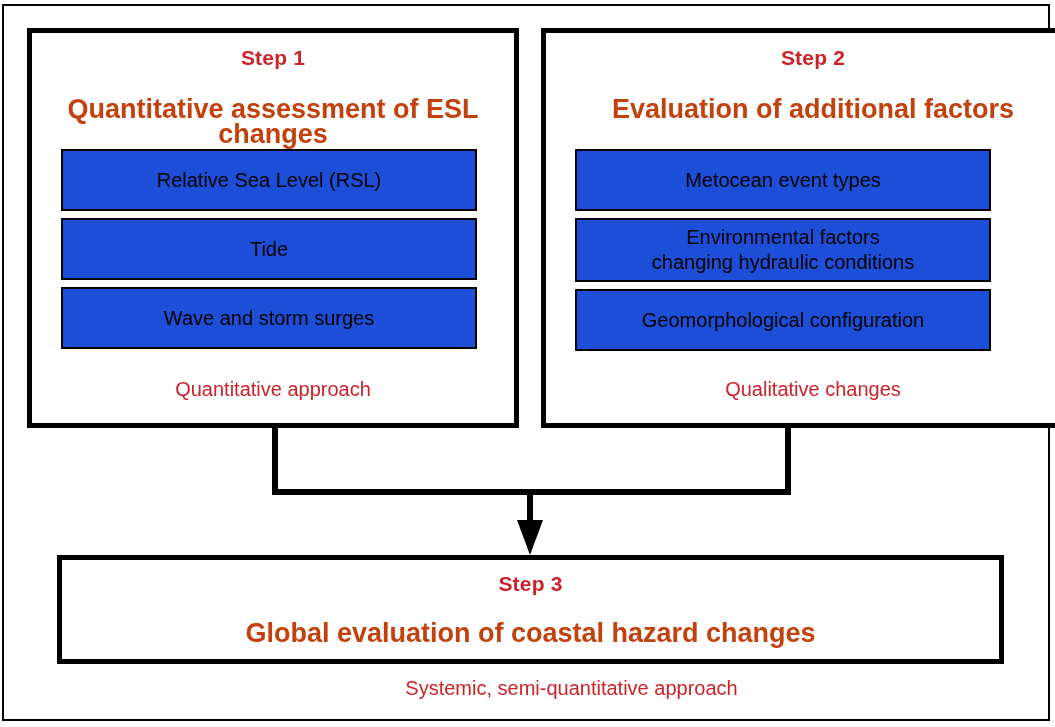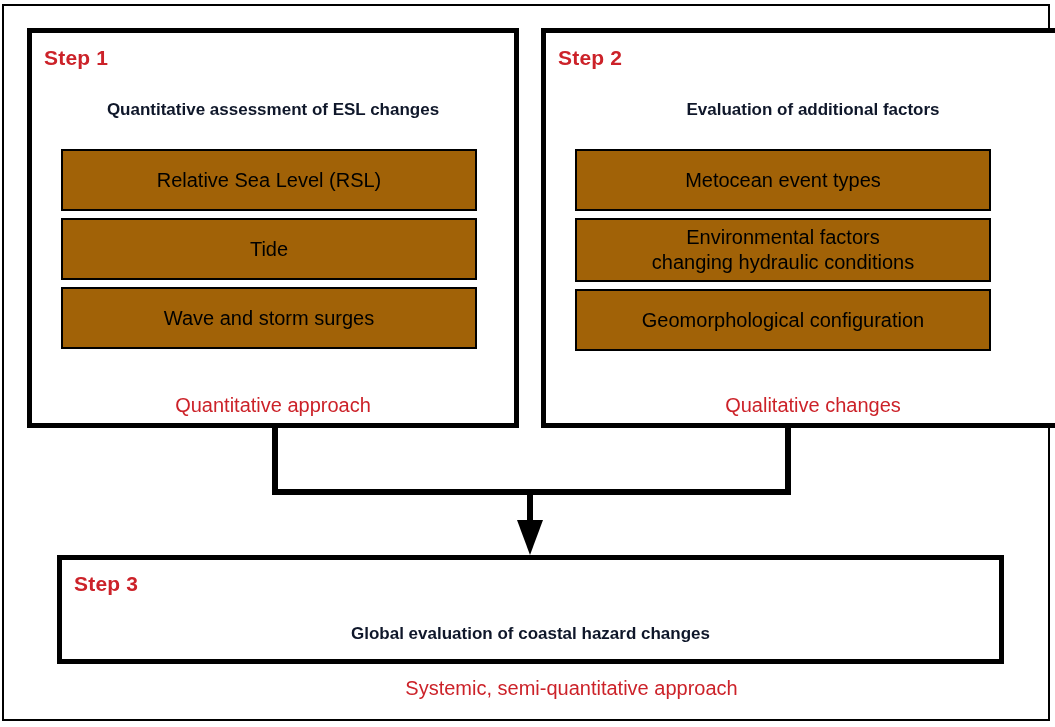--- a/index.html
+++ b/index.html
@@ -41,36 +41,36 @@
   }
 
   #step1-box { left: 27px;  top: 28px;  width: 492px; height: 400px; }
   #step2-box { left: 541px; top: 28px;  width: 544px; height: 400px; }
   #step3-box { left: 57px;  top: 555px; width: 947px; height: 109px; }
 
   .step-label {
     position: absolute;
     left: 0;
     width: 100%;
+    text-align: center;
     color: #cc2229;
     font-weight: bold;
     font-size: 21px;
     line-height: 24px;
     letter-spacing: 0.2px;
-    margin-left: 12px;
   }
 
   .step-heading {
     position: absolute;
     left: 0;
     width: 100%;
     text-align: center;
-    color: #0f172a;
+    color: #c2410c;
     font-weight: bold;
-    font-size: 17px;
+    font-size: 27px;
     line-height: 25px;
   }
 
   .approach-label {
     position: absolute;
     left: 0;
     width: 100%;
     text-align: center;
     color: #cc2229;
     font-weight: normal;
@@ -85,37 +85,37 @@
   
   .items {
     position: absolute;
     left: 29px;
     top: 116px;
     width: 416px;
   }
   .item-box {
     box-sizing: border-box;
     border: 2px solid #000000;
-    background: #a16207;
+    background: #1d4ed8;
     height: 62px;
     margin-bottom: 7px;
     display: flex;
     align-items: center;
     justify-content: center;
     text-align: center;
   }
   .item-box .item-text {
     font-size: 20px;
     line-height: 25px;
     color: #000000;
     padding: 0 6px;
   }
   .item-box.two-line { height: 64px; }
 
-  .approach-label.bottom { top: 360px; }
+  .approach-label.bottom { top: 344px; }
 
   
   #step3-box .step-label   { top: 12px; }
   #step3-box .step-heading { top: 61px; }
   #step3-box .approach-label { top: 116px; margin-left: 41px; }
 
   
   .connector {
     position: absolute;
     background: #000000;

